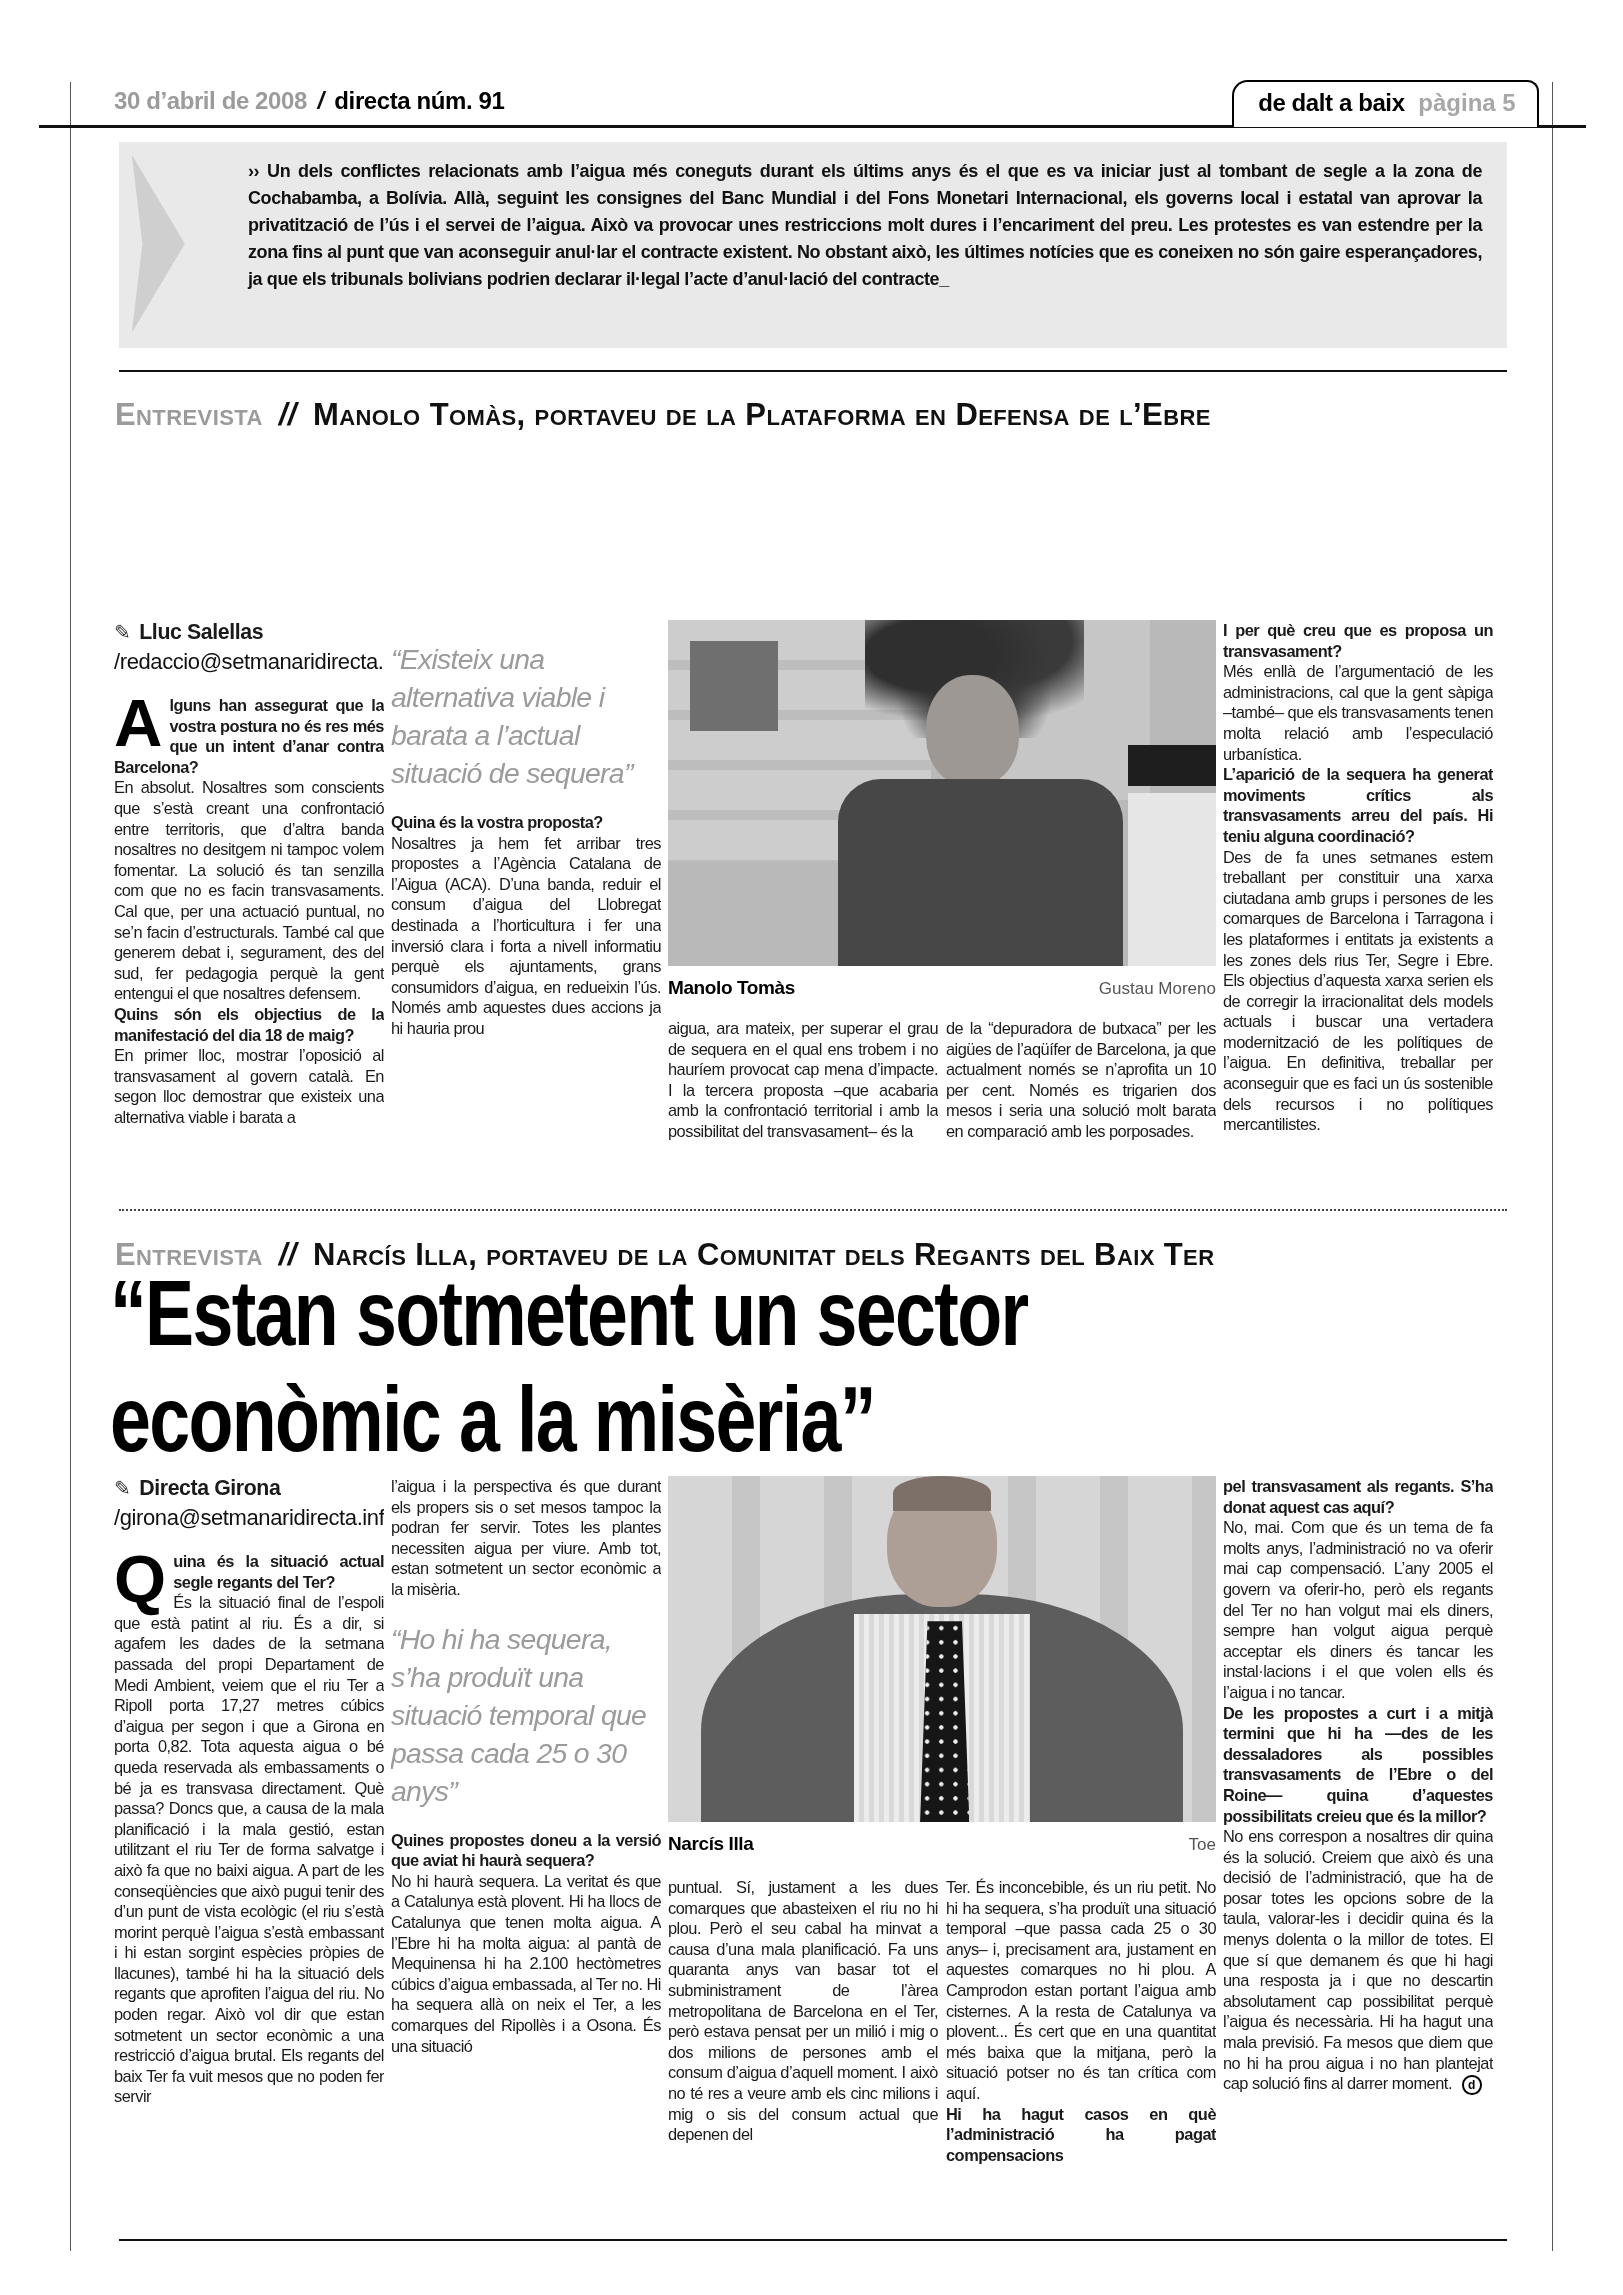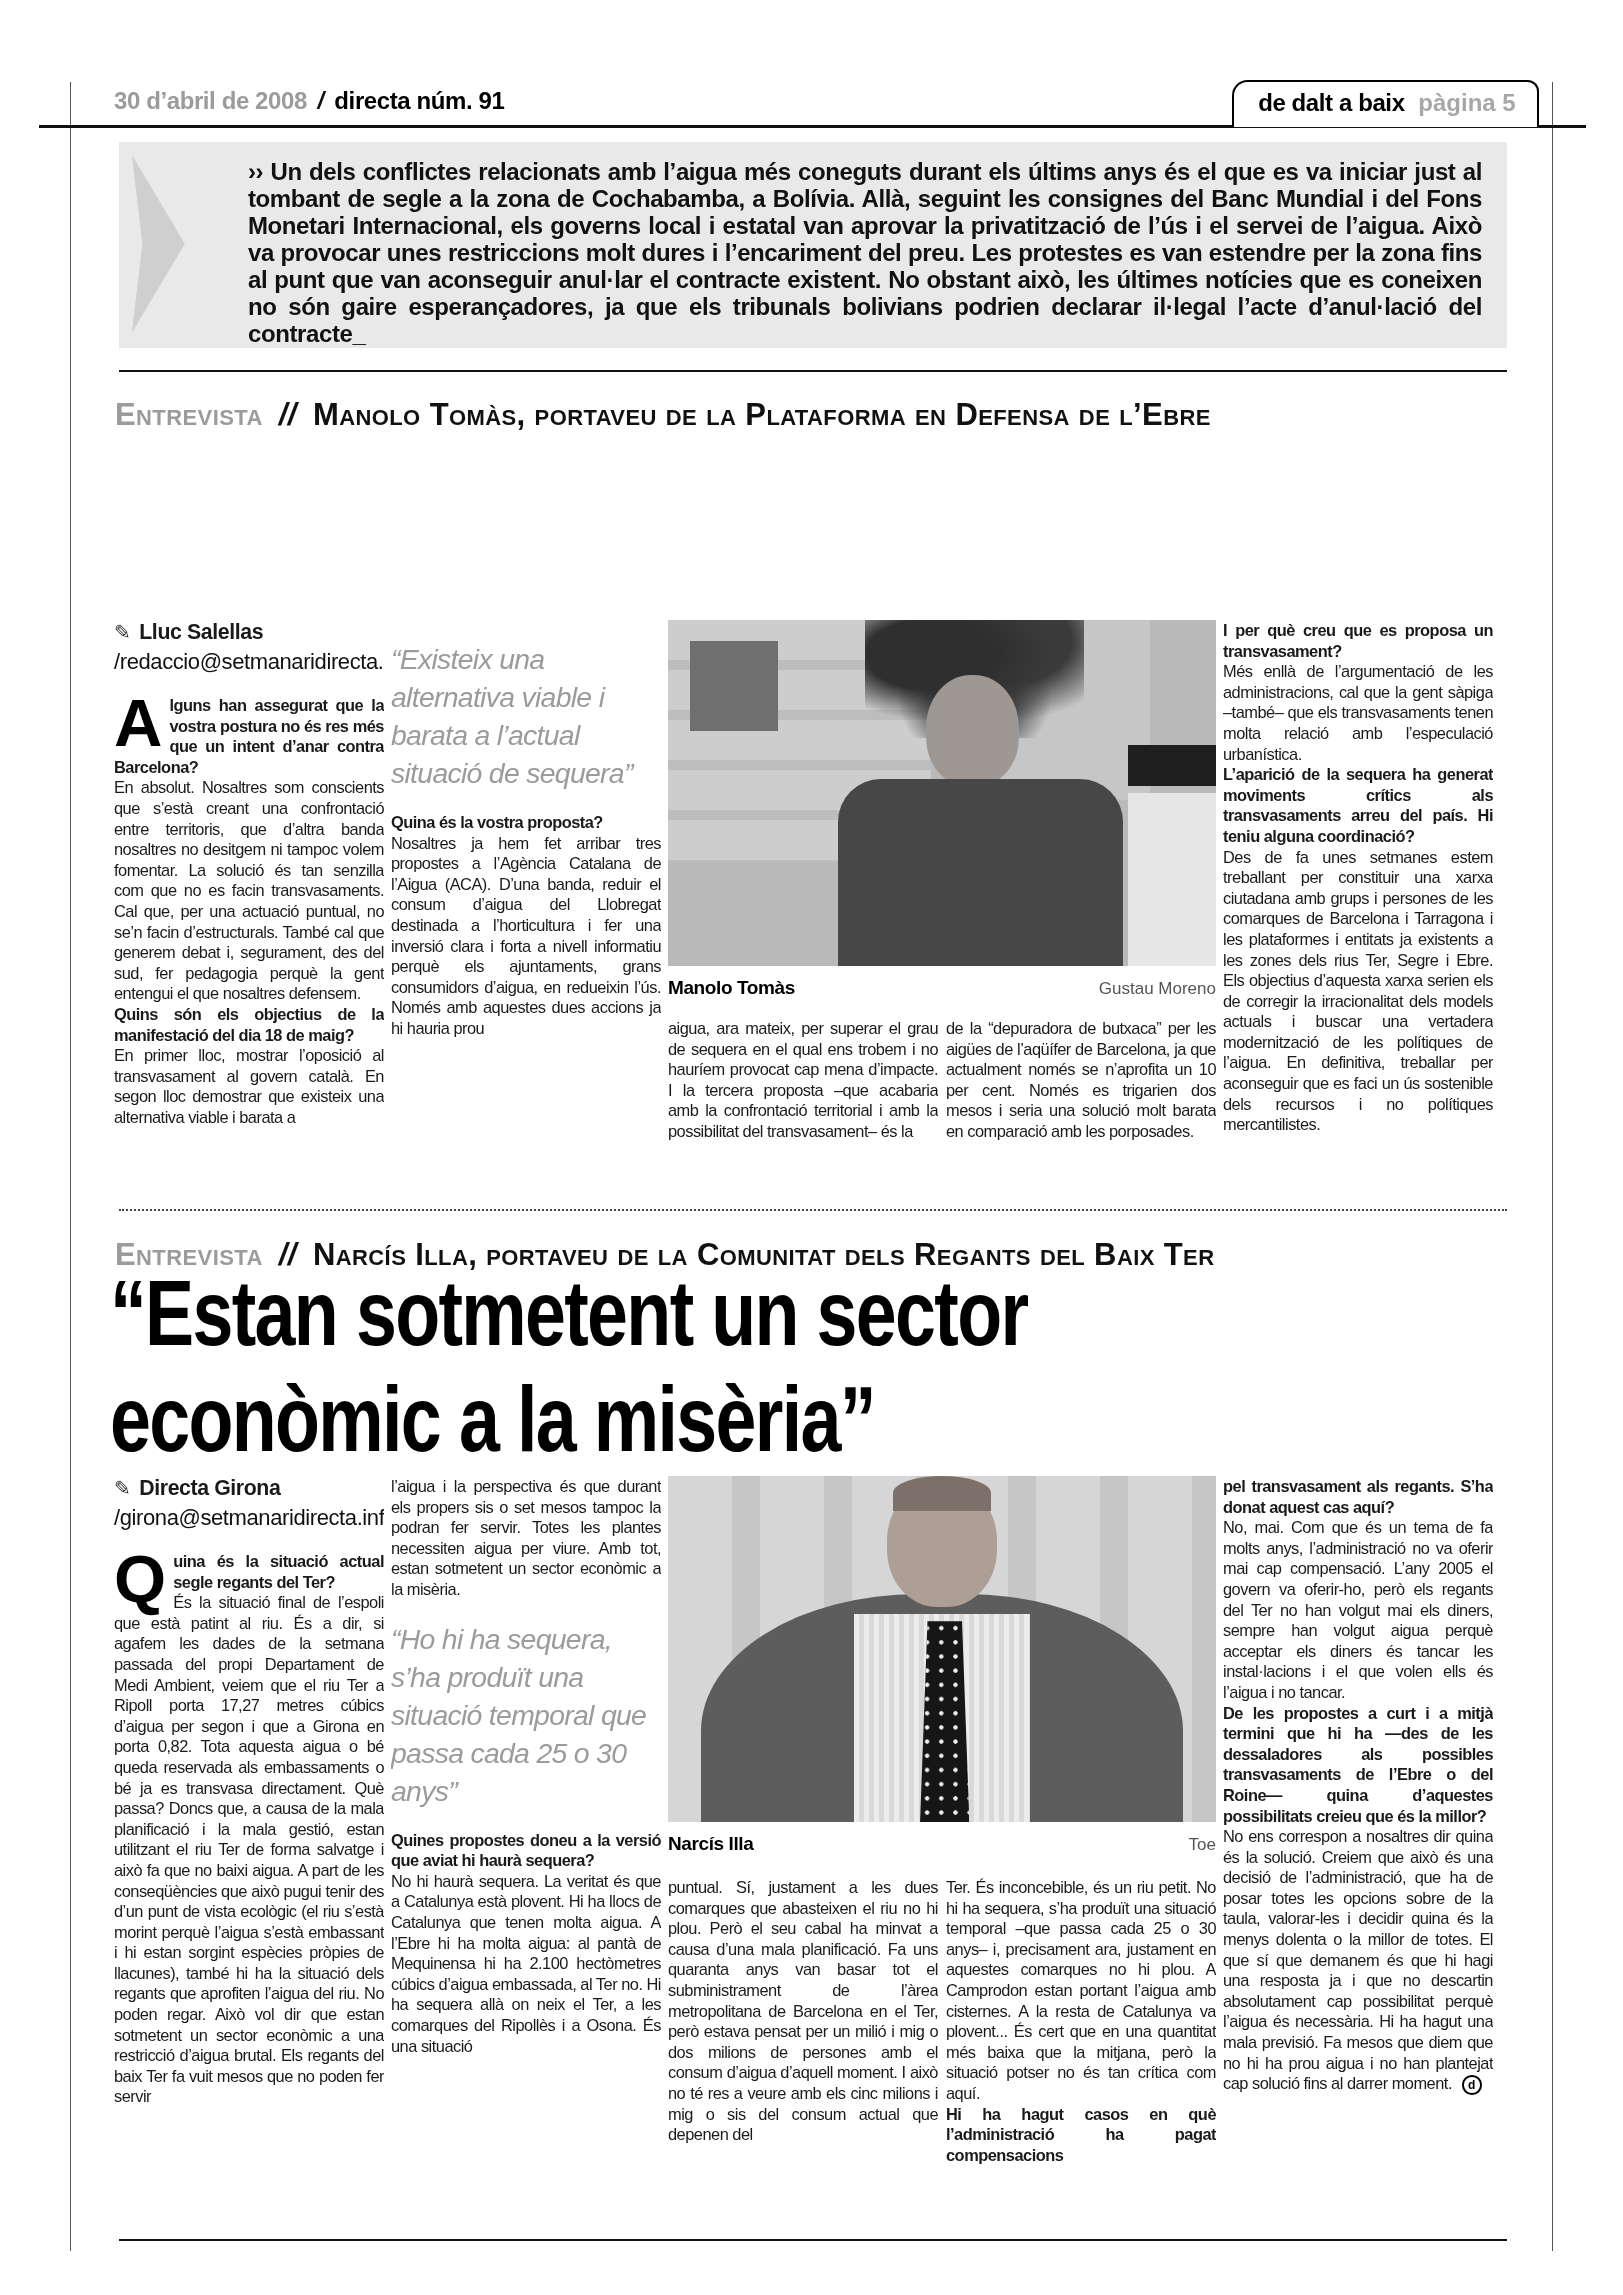--- a/index.html
+++ b/index.html
@@ -13,21 +13,21 @@
   .masthead .slash{color:#111;font-style:italic;padding:0 4.3px;}
   .masthead .issue{color:#000;font-weight:800;}
   .tab{position:absolute;right:84px;top:80px;border:2.1px solid #000;border-bottom:none;
        border-radius:15.6px 11.4px 0 0;padding:7.1px 21.3px 10px 24px;font-size:24px;background:#fff;}
   .tab .sect{font-weight:800;color:#000;letter-spacing:-0.4px;}
   .tab .pg{color:#a7a7a7;font-weight:700;padding-left:7.1px;}
   
   .introbox{position:absolute;left:119px;top:142px;width:1388px;height:206px;background:#e9e9e9;overflow:hidden;}
   .intro-arrow{position:absolute;left:12.8px;top:12.8px;width:53px;height:178px;background:#cfcfcf;
        clip-path:polygon(0 0,100% 50%,0 100%,20% 50%);filter:drop-shadow(3.6px 3.6px 0 #9a9a9a);}
-  .intro-text{position:absolute;left:129px;top:15.6px;width:1234px;font-size:24px;line-height:27px;
+  .intro-text{position:absolute;left:129px;top:15.6px;width:1234px;font-size:18px;line-height:27px;
        font-weight:700;letter-spacing:-0.4px;text-align:justify;color:#111;}
   
   .kicker{position:absolute;left:115px;font-size:31px;font-weight:700;font-variant:small-caps;
        letter-spacing:0.4px;white-space:nowrap;}
   .kicker .klabel{color:#9b9b9b;}
   .kicker .ksep{color:#111;font-style:italic;padding:0 7.1px;}
   .kicker .ktitle{color:#111;}
   .headline{position:absolute;left:110px;width:1422px;}
   .hl-line{display:block;line-height:78px;white-space:nowrap;}
   .hl-scale{display:inline-block;transform:scaleX(0.8);transform-origin:0 60%;

